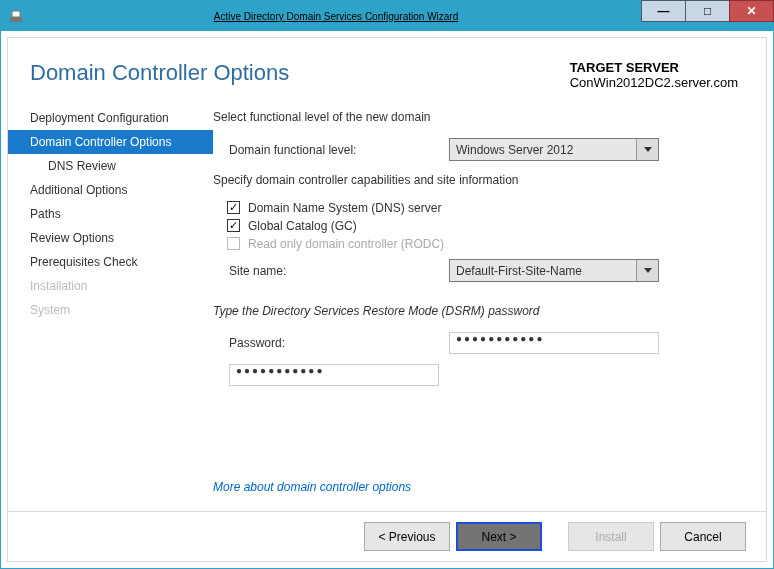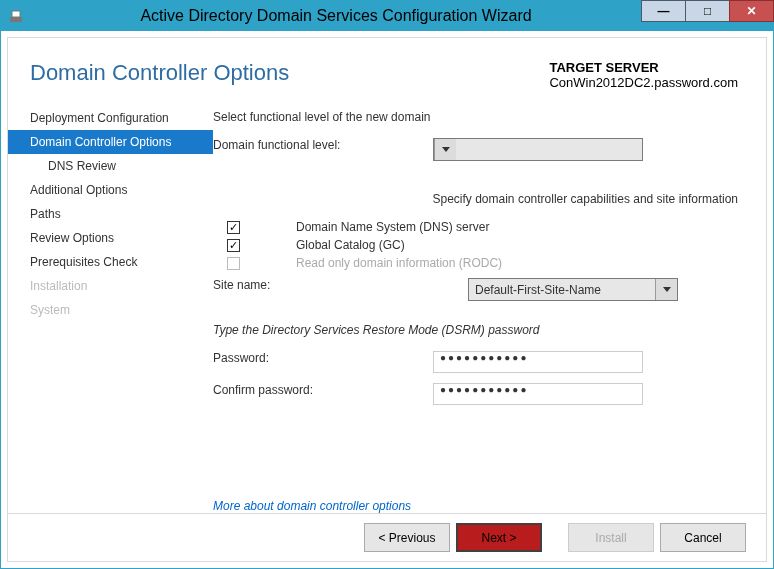--- a/index.html
+++ b/index.html
@@ -1,20 +1,20 @@
 <!DOCTYPE html>
 <html><head>
 <meta charset="utf-8">
 <style>
   * { box-sizing: border-box; margin: 0; padding: 0; font-family: "Segoe UI", Tahoma, sans-serif; }
   body { background: #fff; }
   .window { width: 774px; height: 569px; border: 1px solid #2ea2c7; background: #fff; position: relative; }
   .titlebar { height: 30px; background: #2ea2c7; display: flex; align-items: center; }
   .sys-icon { width: 30px; display:flex; align-items:center; justify-content:center; color:#fff; }
-  .title { flex:1; text-align:center; color:#000; font-size:16px; }
+  .title { flex:1; text-align:center; color:#000; font-size:10px;text-decoration:underline; }
   .win-controls { display:flex; height:100%; }
   .win-btn { width:45px; height:22px; display:flex; align-items:center; justify-content:center; font-size:12px; border:1px solid #4a5a6a; background:#c8d6e5; margin-top:-1px; margin-right:-1px; }
   .win-btn.close { background:#c75050; color:#fff; border-color:#8a2f2f; font-weight:bold; }
   .inner { position:absolute; top:30px; bottom:0; left:0; right:0; padding: 6px; }
   .content-border { width:100%; height:100%; border:1px solid #d9d9d9; background:#fff; position:relative; display:flex; flex-direction:column; }
 
   .header-area { padding: 22px 28px 12px 22px; display:flex; justify-content:space-between; align-items:flex-start; }
   .page-title { font-size:22px; font-weight:300; color:#2e6da4; }
   .target { text-align:left; font-size:13px; }
   .target-label { color:#000; font-weight:bold; }
@@ -22,36 +22,36 @@
 
   .body-area { flex:1; display:flex; }
   .sidebar { width: 205px; padding-top:4px; }
   .side-item { font-size:12px; color:#333; padding:5px 0 5px 22px; cursor:default; }
   .side-item.sub { padding-left:40px; }
   .side-item.selected { background:#1979ca; color:#fff; }
   .side-item.disabled { color:#bbb; }
 
   .main { flex:1; padding: 4px 28px 0 0; font-size:12px; color:#333; }
   .section-label { margin: 4px 0 14px 0; }
-  .row { display:flex; margin-bottom:10px; }
+  .row { display:flex; align-items:center; margin-bottom:10px;padding-left:16px; }
   .label-col { width:220px; }
   .dropdown { width:210px; height:23px; display:flex; align-items:center; border:1px solid #7a7a7a; background:#e7e7e7; }
   .dropdown-text { flex:1; padding:0 6px; }
   .dropdown-arrow { width:22px; height:100%; border-left:1px solid #9a9a9a; display:flex; align-items:center; justify-content:center; background:#dcdcdc; }
-  .cb-row { display:flex; align-items:center; margin-bottom:4px; padding-left:14px;gap:48px; }
+  .cb-row { display:flex; margin-bottom:4px; padding-left:14px; }
   .cb { width:13px; height:13px; border:1px solid #333; margin-right:8px; display:flex; align-items:center; justify-content:center; font-size:11px; line-height:11px; }
   .cb.checked::after { content:"✓"; color:#000; }
   .cb.disabled { border-color:#bbb; }
   .cb-label.disabled { color:#aaa; }
   .pw-input { width:210px; height:22px; border:1px solid #ccc; padding:0 6px; letter-spacing:2px; font-size:10px; }
   .link { color:#0066cc; margin-top:84px; display:inline-block;font-style:italic; }
 
   .footer { height:50px; border-top:1px solid #d9d9d9; display:flex; align-items:center; justify-content:flex-end; padding-right:20px; gap:6px; }
   .btn { width:86px; height:29px; border:1px solid #aaa; background:#e6e6e6; font-size:12px; }
-  .btn.default { border:2px solid #404040; background:#b91c1c; }
+  .btn.default { border:2px solid #1d4ed8; background:#737373; }
   .btn.disabled { color:#aaa; border-color:#ccc; }
   .arrow-down { width:0; height:0; border-left:4px solid transparent; border-right:4px solid transparent; border-top:5px solid #333; }
 </style>
 </head>
 <body>
 
 <div class="window">
 
   <div class="titlebar">
     <div class="sys-icon">
@@ -70,21 +70,21 @@
     </div>
   </div>
 
   <div class="inner">
     <div class="content-border">
 
       <div class="header-area">
         <div class="page-title">Domain Controller Options</div>
         <div class="target">
           <div class="target-label">TARGET SERVER</div>
-          <div class="target-server">ConWin2012DC2.password.com</div>
+          <div class="target-server">ConWin2012DC2.server.com</div>
         </div>
       </div>
 
       <div class="body-area">
         <div class="sidebar">
           <div class="side-item">Deployment Configuration</div>
           <div class="side-item selected">Domain Controller Options</div>
           <div class="side-item sub">DNS Review</div>
           <div class="side-item">Additional Options</div>
           <div class="side-item">Paths</div>
@@ -92,57 +92,57 @@
           <div class="side-item">Prerequisites Check</div>
           <div class="side-item disabled">Installation</div>
           <div class="side-item disabled">System</div>
         </div>
 
         <div class="main">
           <div class="section-label">Select functional level of the new domain</div>
           <div class="row">
             <div class="label-col">Domain functional level:</div>
             <div class="dropdown">
+              <div class="dropdown-text">Windows Server 2012</div>
               <div class="dropdown-arrow">
                   <div class="arrow-down"></div>
                 </div>
             </div>
           </div>
 
-          <div class="section-label" style="margin-top:31px;text-align:right;">Specify domain controller capabilities and site information</div>
+          <div class="section-label" style="margin-top:12px;">Specify domain controller capabilities and site information</div>
           <div class="cb-row">
             <div class="cb checked"></div>
             <span>Domain Name System (DNS) server</span>
           </div>
           <div class="cb-row">
             <div class="cb checked"></div>
             <span>Global Catalog (GC)</span>
           </div>
           <div class="cb-row">
             <div class="cb disabled"></div>
-            <span class="cb-label disabled">Read only domain information (RODC)</span>
+            <span class="cb-label disabled">Read only domain controller (RODC)</span>
           </div>
 
-          <div class="row" style="margin-top:8px;gap:35px;">
+          <div class="row" style="margin-top:8px;">
             <div class="label-col">Site name:</div>
             <div class="dropdown">
               <div class="dropdown-text">Default-First-Site-Name</div>
               <div class="dropdown-arrow">
                   <div class="arrow-down"></div>
                 </div>
             </div>
           </div>
 
           <div class="section-label" style="margin-top:22px;font-style:italic;">Type the Directory Services Restore Mode (DSRM) password</div>
           <div class="row">
             <div class="label-col">Password:</div>
             <div class="pw-input">●●●●●●●●●●●</div>
           </div>
           <div class="row">
-            <div class="label-col">Confirm password:</div>
             <div class="pw-input">●●●●●●●●●●●</div>
           </div>
 
           <a class="link">More about domain controller options</a>
         </div>
       </div>
 
       <div class="footer">
         <button class="btn">&lt; Previous</button>
         <button class="btn default">Next &gt;</button>

